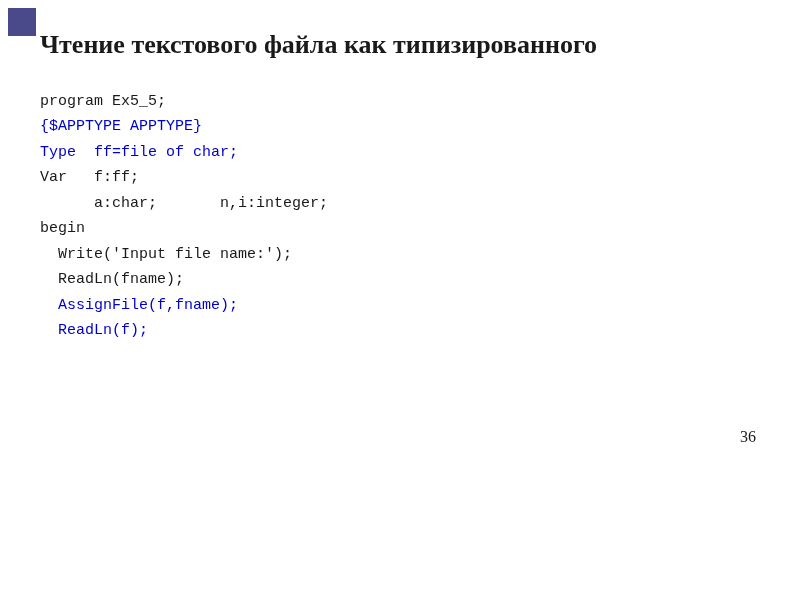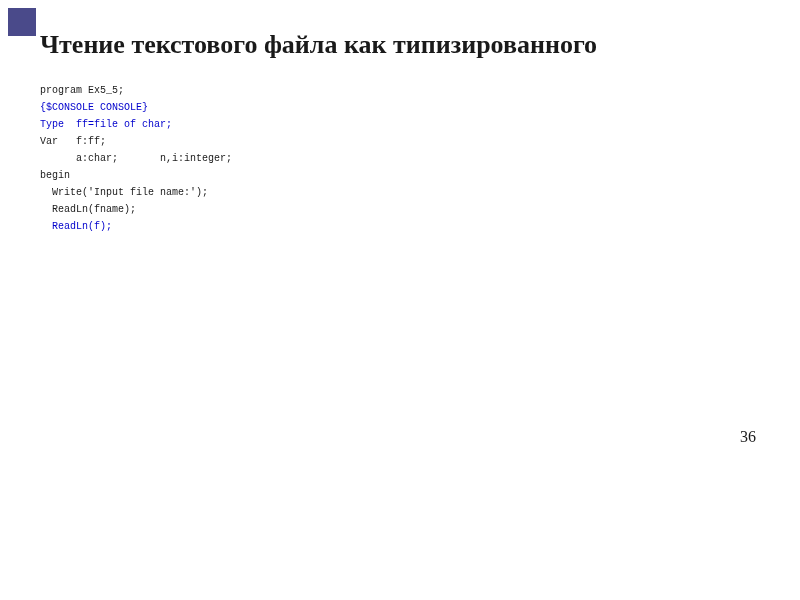--- a/index.html
+++ b/index.html
@@ -52,23 +52,23 @@
       font-weight: bold;
     }
 
     .description .indent {
       display: inline-block;
       margin-left: 40px;
     }
 
     .code-block {
       font-family: 'Courier New', Courier, monospace;
-      font-size: 10px;
+      font-size: 15px;
       line-height: 1.7;
-      margin-top: 20px;
+      margin-top: 27px;
     }
 
     .code-line {
       display: block;
       white-space: pre;
     }
 
     .code-black {
       color: #1a1a1a;
     }
@@ -91,25 +91,26 @@
 
 <div class="slide">
 
   <div class="corner-decoration"></div>
 
   <div class="title">Чтение текстового файла как типизированного</div>
 
 
   <div class="code-block">
     <span class="code-line code-black">program Ex5_5;</span>
-    <span class="code-line code-blue">{$CONSOLE CONSOLE}</span>
+    <span class="code-line code-blue">{$APPTYPE APPTYPE}</span>
     <span class="code-line code-blue">Type  ff=file of char;</span>
     <span class="code-line code-black">Var   f:ff;</span>
     <span class="code-line code-black">      a:char;       n,i:integer;</span>
     <span class="code-line code-black">begin</span>
     <span class="code-line code-black">  Write('Input file name:');</span>
     <span class="code-line code-black">  ReadLn(fname);</span>
+    <span class="code-line code-blue">  AssignFile(f,fname);</span>
     <span class="code-line code-blue">  ReadLn(f);</span>
   </div>
 
   <div class="page-number">36</div>
 
 </div>
 
 </body></html>

